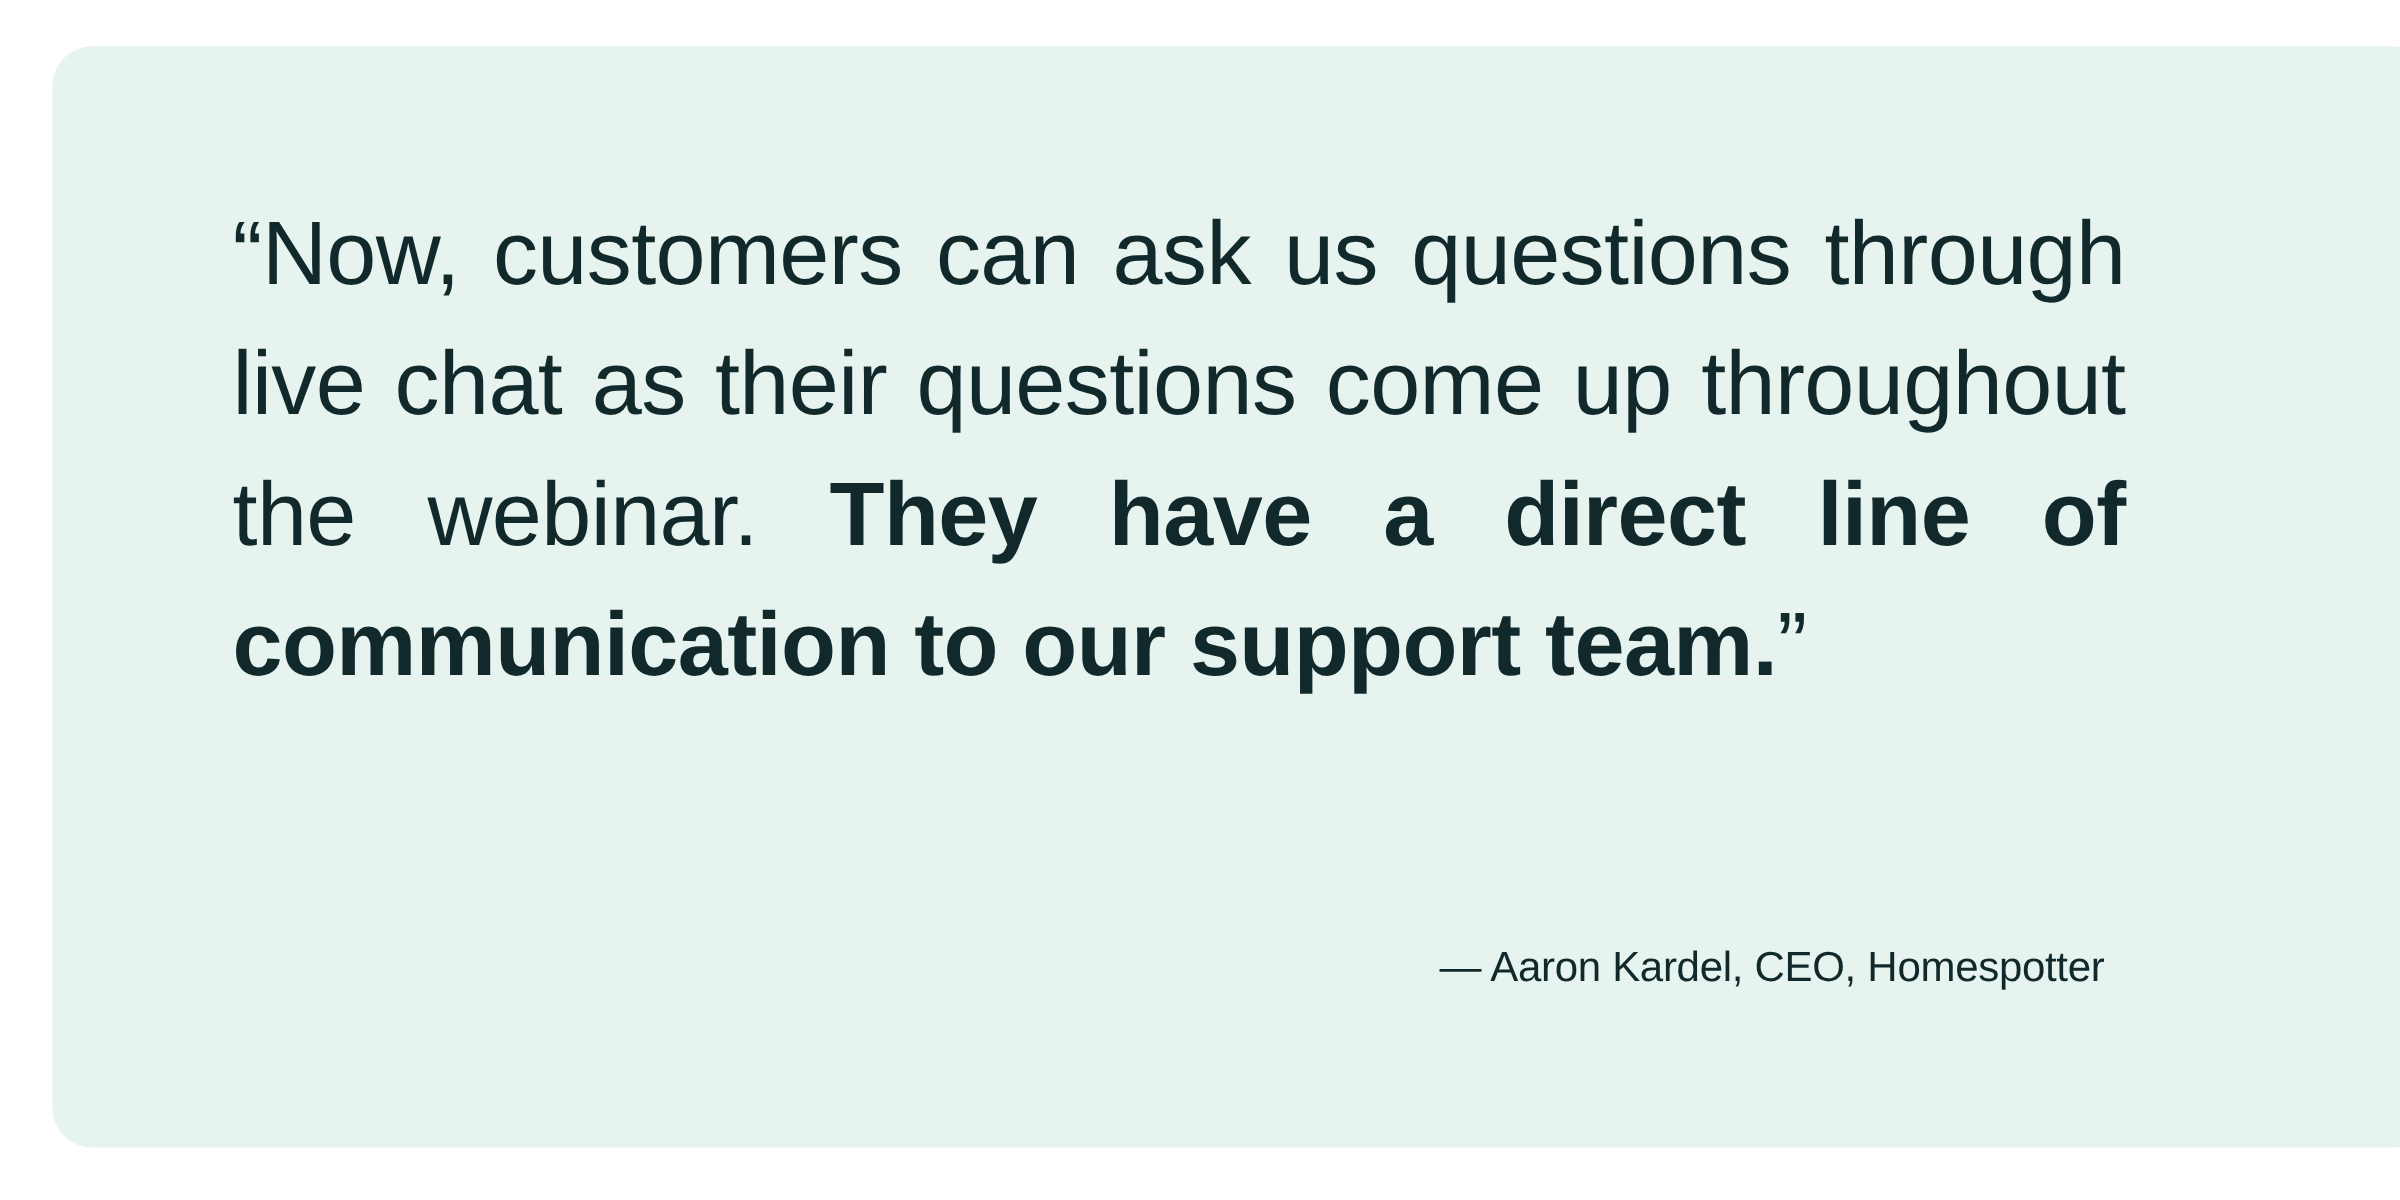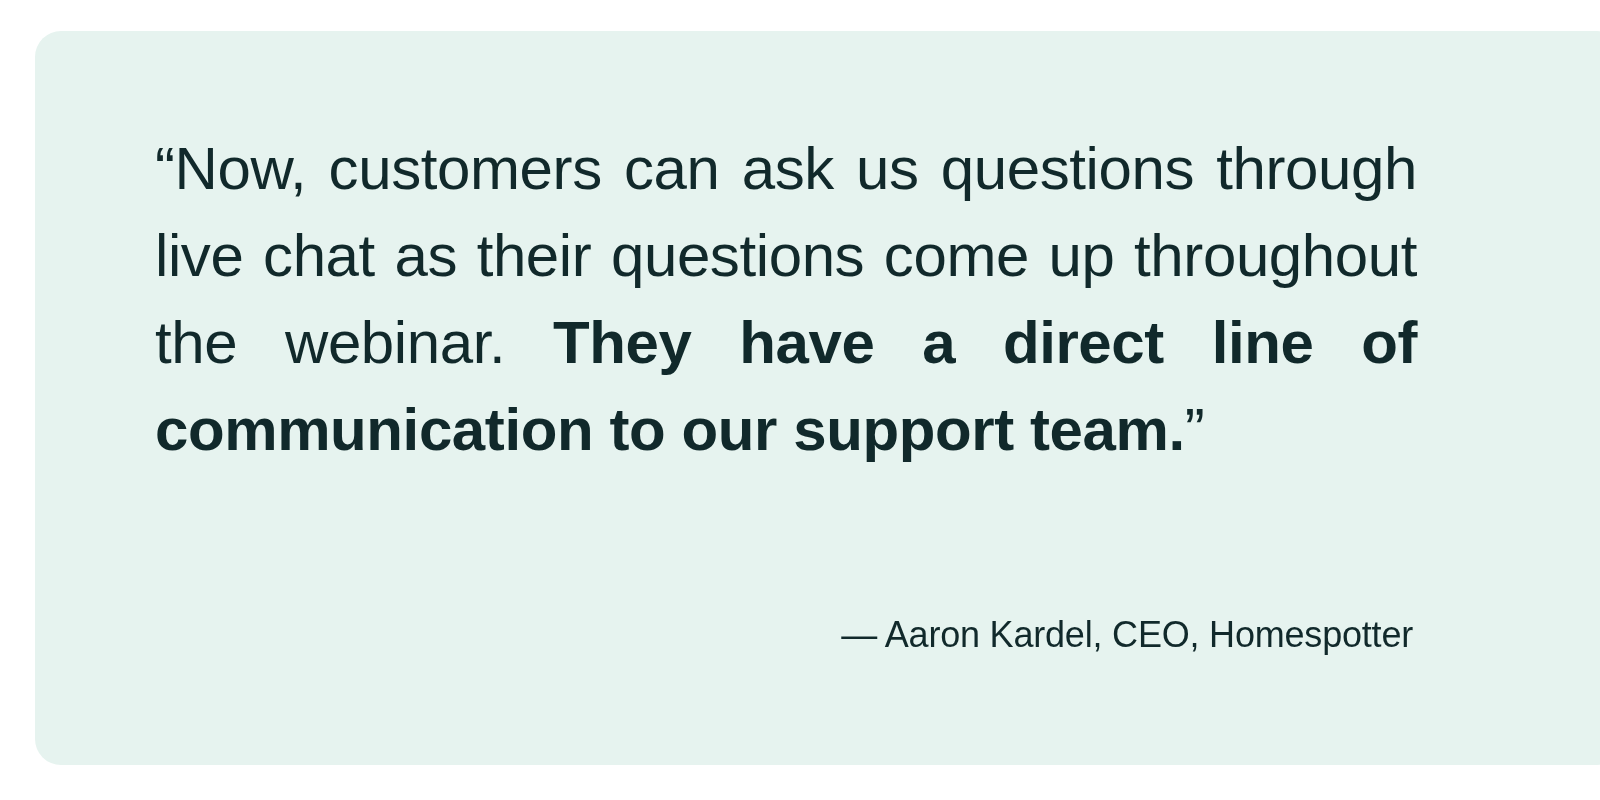--- a/index.html
+++ b/index.html
@@ -55,23 +55,23 @@
 
   #attribution-row {
     position: absolute;
     left: 120px;
     top: 570px;
     width: 1262px;
     text-align: right;
   }
 
   .attribution-text {
-    margin: 4px;
+    margin: 14px;
     font-family: "Liberation Sans", sans-serif;
-    font-size: 36px;
+    font-size: 28px;
     line-height: 60px;
     color: #11292b;
     font-weight: 400;
     letter-spacing: -0.2px;
     white-space: nowrap;
   }
 </style>
 </head>
 <body>
 

